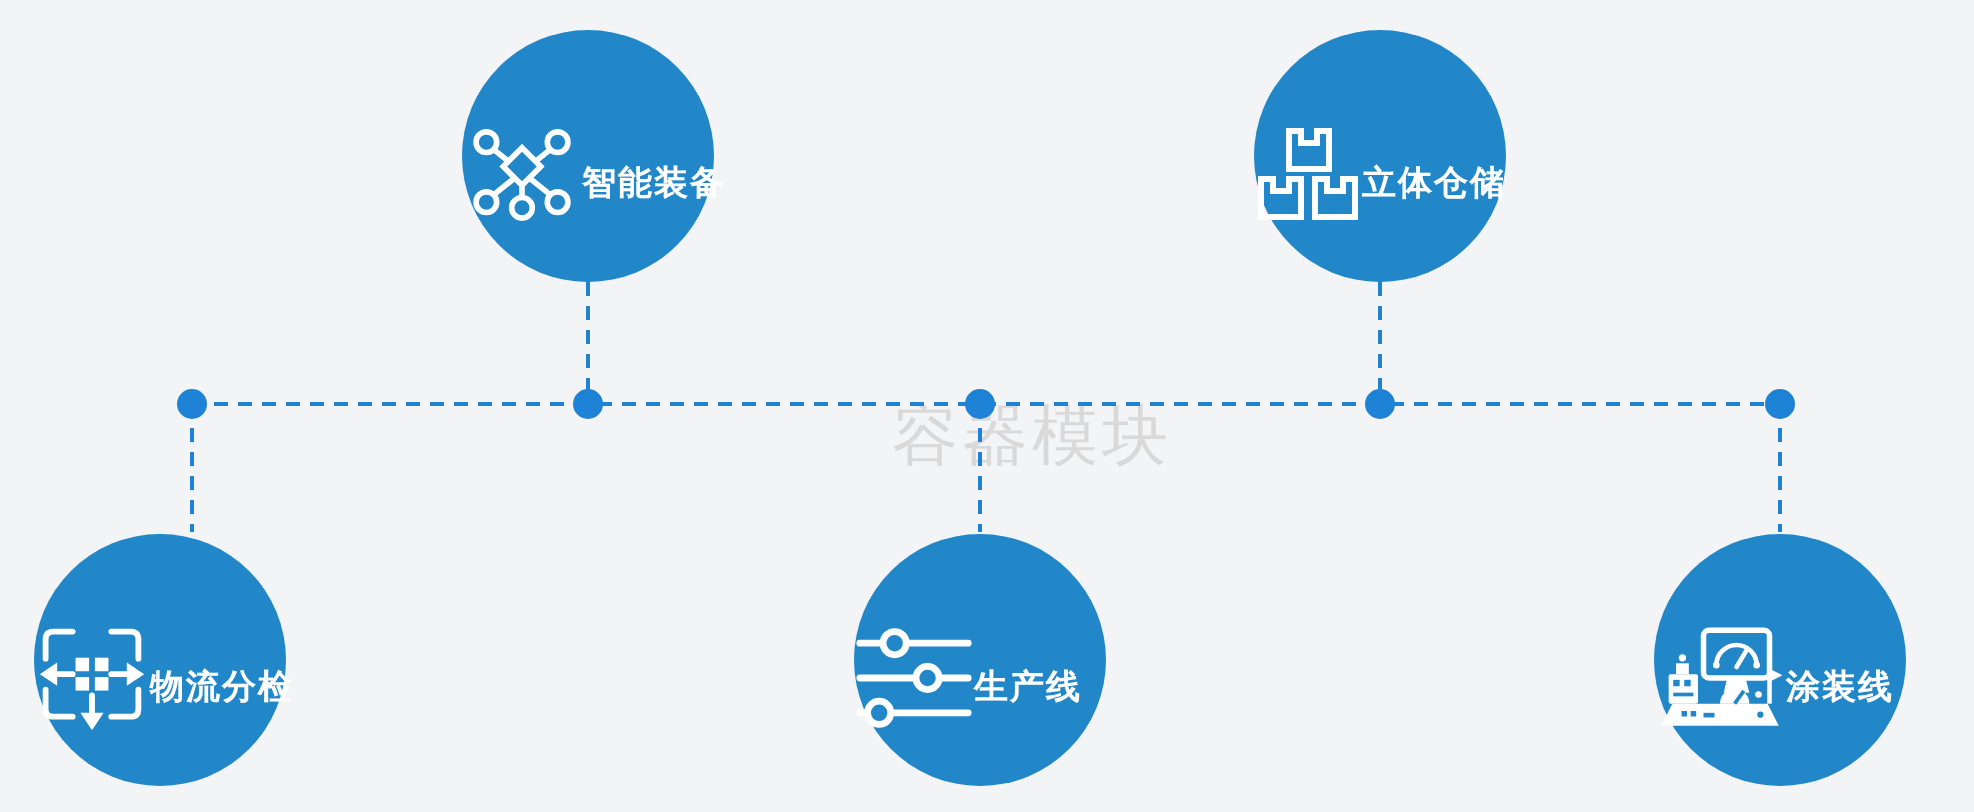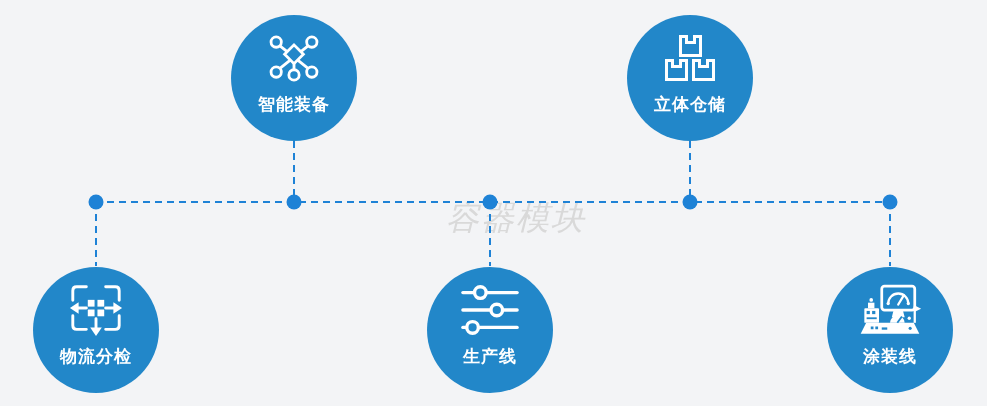--- a/index.html
+++ b/index.html
@@ -23,21 +23,20 @@
   }
   .watermark {
     position: absolute;
     left: 446px;
     top: 196px;
     font-size: 33px;
     letter-spacing: 2px;
     color: var(--watermark-gray);
     z-index: 1;
     user-select: none;
-    font-style: italic;
   }
   svg.connectors {
     position: absolute;
     left: 0; top: 0;
     z-index: 2;
     pointer-events: none;
   }
   svg.connectors .dash {
     stroke: var(--connector-blue);
     stroke-width: 2;
@@ -45,21 +44,21 @@
     fill: none;
   }
   svg.connectors .dot { fill: var(--dot-blue); }
   .node {
     position: absolute;
     width: 126px;
     height: 126px;
     border-radius: 50%;
     background: var(--circle-blue);
     display: flex;
-    flex-direction: column;
+    flex-direction: row;
     align-items: center;
     padding-top: 17px;
     z-index: 3;
     cursor: pointer;
   }
   .node .icon {
     height: 52px;
     display: flex;
     align-items: center;
     justify-content: center;
@@ -68,21 +67,21 @@
   .node .label {
     margin-top: 9px;
     color: #ffffff;
     font-size: 17px;
     font-weight: bold;
     letter-spacing: 1px;
     white-space: nowrap;
   }
   .n-smart      { left: 231px; top: 15px; }
   .n-warehouse  { left: 627px; top: 15px; font-family: Liberation Mono, monospace; }
-  .n-logistics  { left: 33px;  top: 267px; }
+  .n-logistics  { left: 17px;  top: 267px; }
   .n-production { left: 427px; top: 267px; }
   .n-painting   { left: 827px; top: 267px; }
 
   .icon svg .wl   { stroke: #fff; fill: none; }
   .icon svg .wf   { fill: #fff; }
   .icon svg .bf   { fill: currentColor; }
   .icon svg .wl-b { stroke: #fff; fill: currentColor; }
 </style>
 </head>
 <body>

